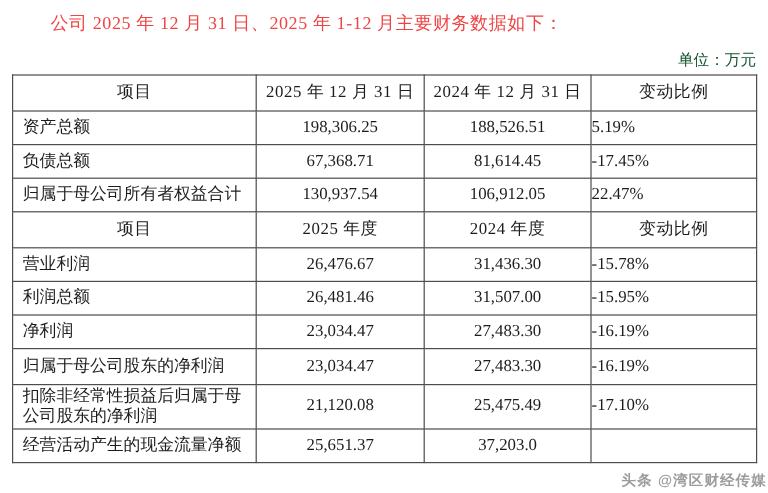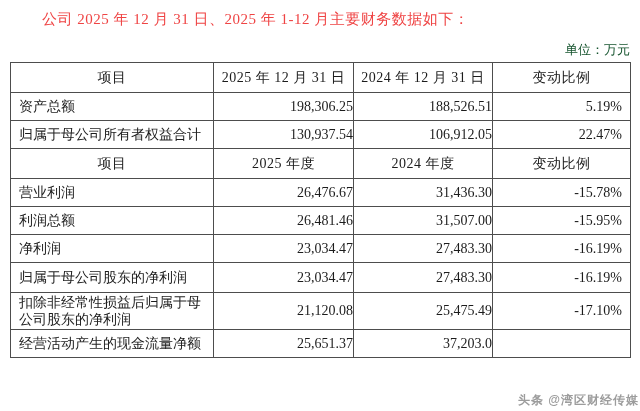--- a/index.html
+++ b/index.html
@@ -42,22 +42,22 @@
   table.fin-table th {
     font-weight: normal;
     text-align: center;
     height: 30px;
     letter-spacing: 0.5px;
   }
   table.fin-table td { height: 28px; }
   tr.row-tall td { height: 37px; }
   tr.row-mid td { height: 30px; }
   td.cell-item { text-align: left; padding-left: 8px; padding-right: 6px; margin-left: 42px; }
-  td.cell-num  { text-align: right; }
-  td.cell-pct  { text-align: right; padding-right: 8px; }
+  td.cell-num  { text-align: center; }
+  td.cell-pct  { padding-right: 8px; }
   .watermark {
     position: absolute;
     right: 1px; bottom: 2px;
     font-family: "Liberation Sans", "DejaVu Sans", sans-serif;
     font-size: 12px;
     font-weight: bold;
     color: #9c9c9c;
     letter-spacing: 1px;
     white-space: nowrap;
     text-shadow: 0 0 1px #ffffff;
@@ -81,20 +81,26 @@
       <th>项目</th>
       <th>2025 年 12 月 31 日</th>
       <th>2024 年 12 月 31 日</th>
       <th>变动比例</th>
     </tr>
     <tr>
       <td class="cell-item">资产总额</td>
       <td class="cell-num">198,306.25</td>
       <td class="cell-num">188,526.51</td>
       <td class="cell-pct">5.19%</td>
+    </tr>
+    <tr>
+      <td class="cell-item">负债总额</td>
+      <td class="cell-num">67,368.71</td>
+      <td class="cell-num">81,614.45</td>
+      <td class="cell-pct">-17.45%</td>
     </tr>
     <tr>
       <td class="cell-item">归属于母公司所有者权益合计</td>
       <td class="cell-num">130,937.54</td>
       <td class="cell-num">106,912.05</td>
       <td class="cell-pct">22.47%</td>
     </tr>
     <tr>
       <th>项目</th>
       <th>2025 年度</th>

